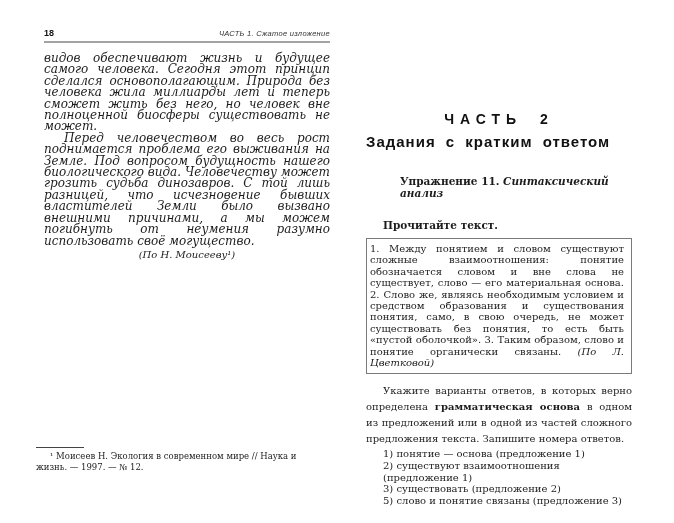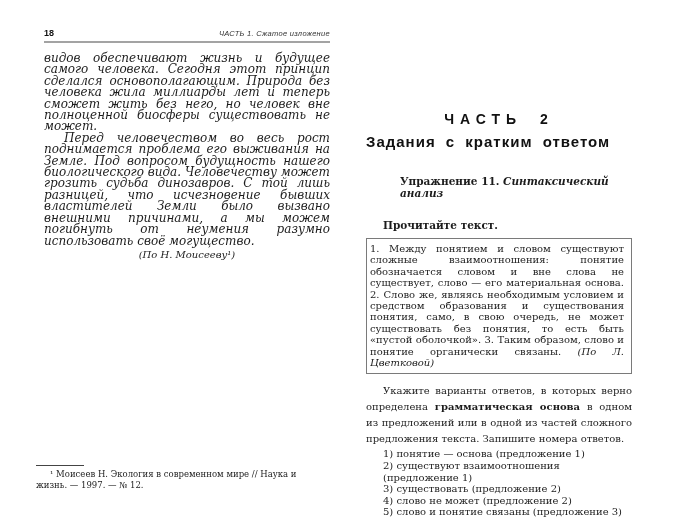--- a/index.html
+++ b/index.html
@@ -57,21 +57,21 @@
   .attribution {
     margin-top: 2px;
     font-size: 10px;
     font-style: italic;
     text-align: center;
     color: #1c1c1c;
   }
   .footnote-block {
     position: absolute;
     left: 36px;
-    top: 465px;
+    top: 447px;
     width: 286px;
   }
   .footnote-rule {
     width: 48px;
     border-top: 1px solid #444;
     margin-bottom: 3px;
   }
   .footnote-text {
     font-size: 8.5px;
     line-height: 11px;
@@ -191,19 +191,18 @@
     </div>
 
     <div class="task-text">
       <span>Укажите варианты ответов, в которых верно определена </span><span class="task-bold">грамматическая основа</span><span> в одном из предложений или в одной из частей сложного предложения текста. Запишите номера ответов.</span>
     </div>
 
     <ul class="options-list">
       <li>1) понятие — основа (предложение 1)</li>
       <li>2) существуют взаимоотношения (предложение 1)</li>
       <li>3) существовать (предложение 2)</li>
-      <li>4) слово не может (предложение 2)</li>
       <li>5) слово и понятие связаны (предложение 3)</li>
     </ul>
 
   </div>
 
 </div>
 
 </body></html>

